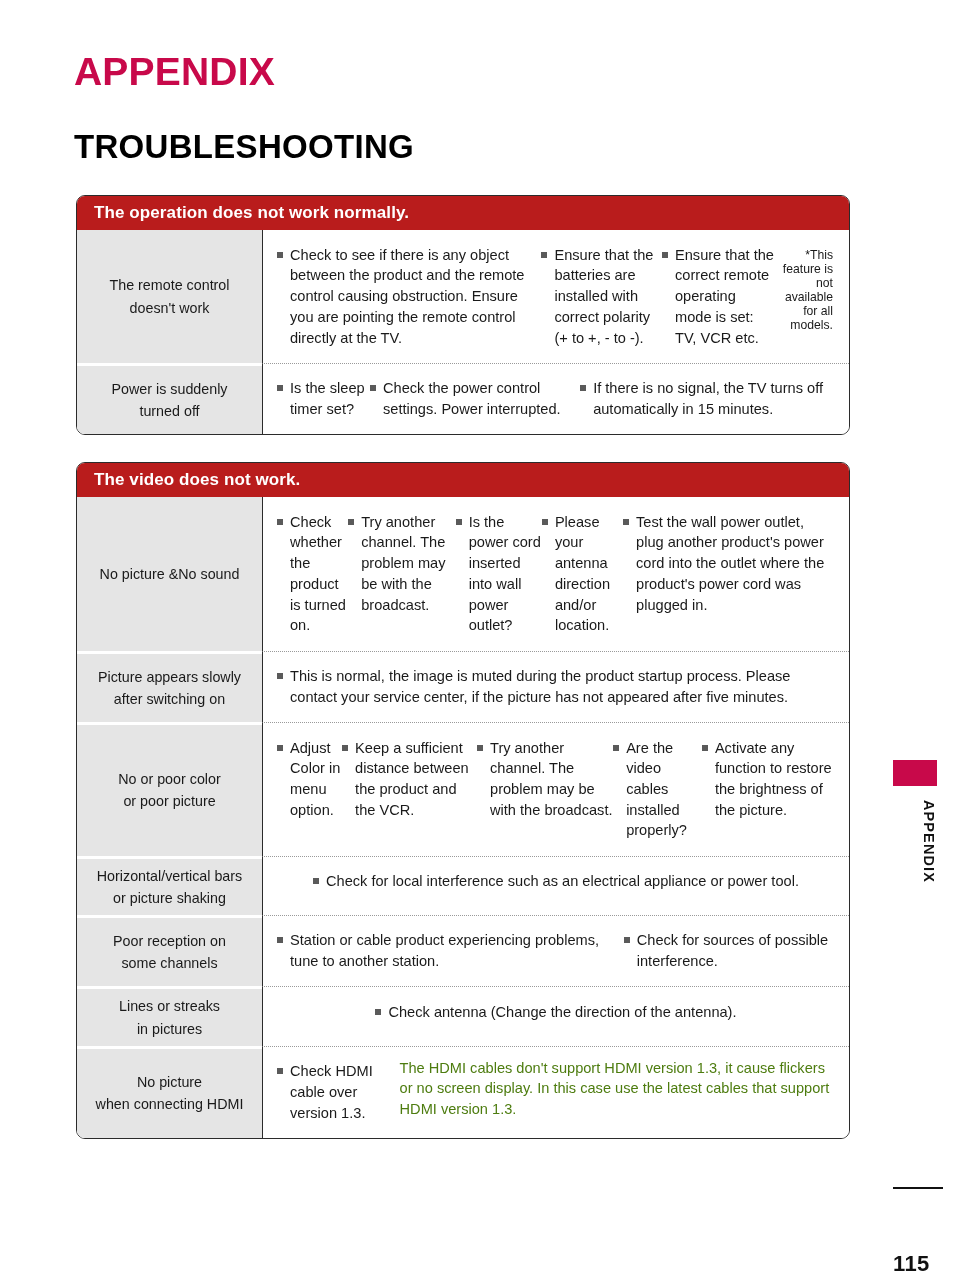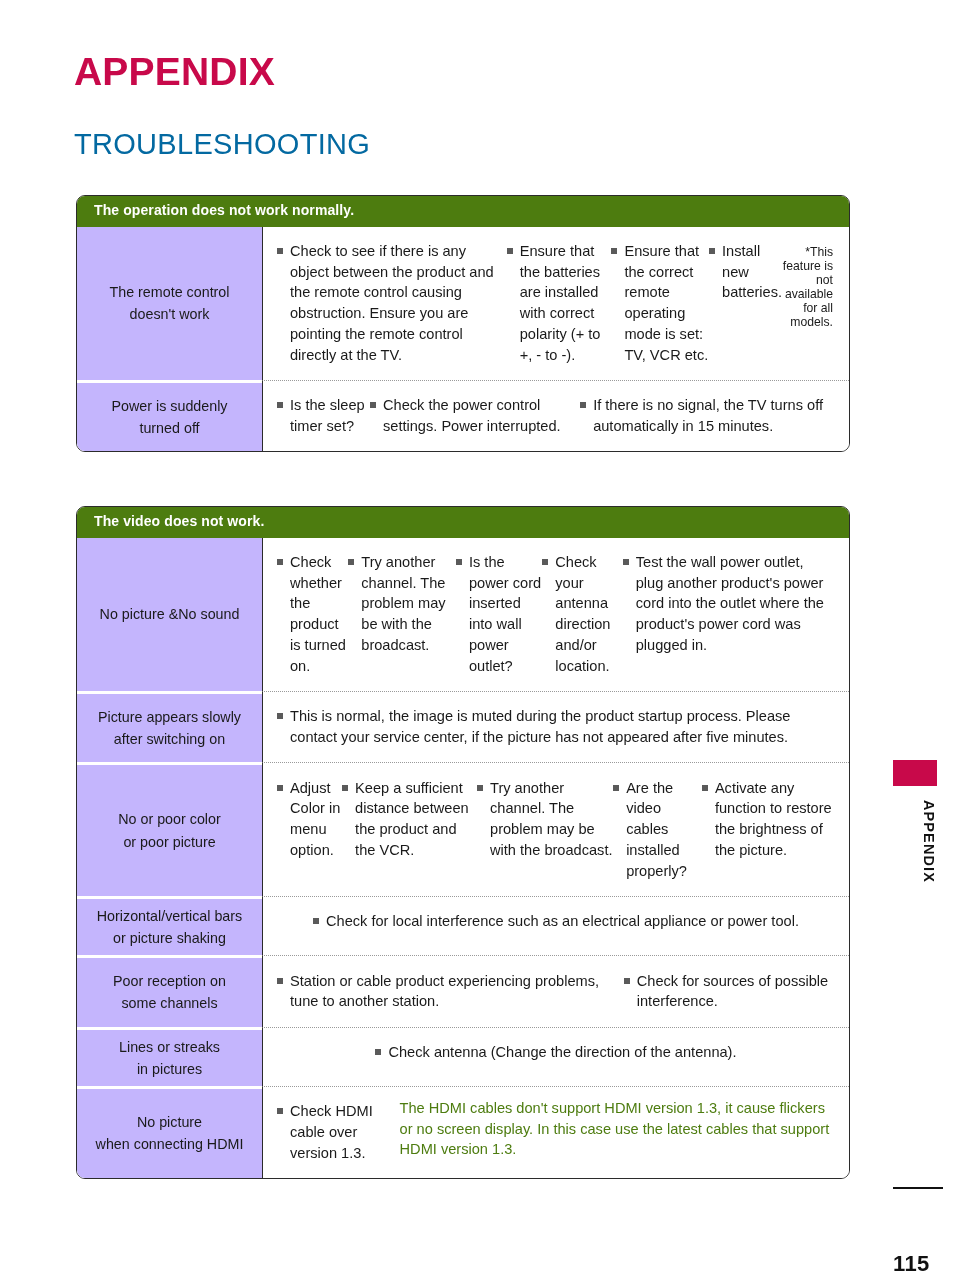--- a/index.html
+++ b/index.html
@@ -32,42 +32,42 @@
     font-weight: bold;
     letter-spacing: 0.2px;
     color: #c8094a;
     line-height: 1;
   }
 
   .section-title {
     position: absolute;
     left: 74px;
     top: 130px;
-    font-size: 29px;
-    font-weight: normal;
+    font-size: 33px;
+    font-weight: bold;
     letter-spacing: 0.3px;
-    color: #0369a1;
+    color: #000000;
     line-height: 1;
   }
 
   
   .tbl {
     position: absolute;
     left: 76px;
     width: 774px;
     border: 1.6px solid #2b2b2b;
     border-radius: 9px;
     background: #ffffff;
     overflow: hidden;
   }
 
   .tbl-header {
-    background: #4d7c0f;
+    background: #b91c1c;
     color: #ffffff;
-    font-size: 14px;
+    font-size: 17px;
     font-weight: bold;
     padding: 6px 0 7px 17px;
     letter-spacing: 0.1px;
     line-height: 1.25;
   }
 
   .tbl-body {
     display: block;
     background: #ffffff;
   }
@@ -76,21 +76,21 @@
     display: flex;
     align-items: stretch;
     position: relative;
   }
 
   .row + .row .cell-label { border-top: 3px solid #ffffff; align-items: center; }
 
   .cell-label {
     width: 185px;
     min-width: 185px;
-    background: #c4b5fd;
+    background: #e5e5e5;
     display: flex;
     flex-direction: column;
     justify-content: center;
     align-items: center;
     text-align: center;
     font-size: 14.3px;
     line-height: 1.55;
     color: #1a1a1a;
     padding: 6px 8px;
   }
@@ -210,24 +210,20 @@
               <span class="txt">Check to see if there is any object between the product and the remote control causing obstruction. Ensure you are pointing the remote control directly at the TV.</span>
             </div>
             <div class="bullet-line">
               <span class="sq"></span>
               <span class="txt">Ensure that the batteries are installed with correct polarity (+ to +, - to -).</span>
             </div>
             <div class="bullet-line">
               <span class="sq"></span>
               <span class="txt">Ensure that the correct remote operating mode is set: TV, VCR etc.</span>
             </div>
-            <div class="bullet-line">
-              <span class="sq"></span>
-              <span class="txt">Install new batteries.</span>
-            </div>
             <div class="footnote">*This feature is not available for all models.</div>
           </div>
         </div>
         <div class="row">
           <div class="cell-label">
             <div>Power is suddenly</div>
             <div>turned off</div>
           </div>
           <div class="cell-body">
             <div class="bullet-line">
@@ -240,21 +236,21 @@
             </div>
             <div class="bullet-line">
               <span class="sq"></span>
               <span class="txt">If there is no signal, the TV turns off automatically in 15 minutes.</span>
             </div>
           </div>
         </div>
       </div>
   </div>
 
-  <div class="tbl" id="table-1" style="top:462px;margin-top:44px;">
+  <div class="tbl" id="table-1" style="top:462px;">
     <div class="tbl-header">The video does not work.</div>
     <div class="tbl-body">
         <div class="row">
           <div class="cell-label">
             <div>No picture &amp;No sound</div>
           </div>
           <div class="cell-body">
             <div class="bullet-line">
               <span class="sq"></span>
               <span class="txt">Check whether the product is turned on.</span>
@@ -262,21 +258,21 @@
             <div class="bullet-line">
               <span class="sq"></span>
               <span class="txt">Try another channel. The problem may be with the broadcast.</span>
             </div>
             <div class="bullet-line">
               <span class="sq"></span>
               <span class="txt">Is the power cord inserted into wall power outlet?</span>
             </div>
             <div class="bullet-line">
               <span class="sq"></span>
-              <span class="txt">Check your antenna direction and/or location.</span>
+              <span class="txt">Please your antenna direction and/or location.</span>
             </div>
             <div class="bullet-line">
               <span class="sq"></span>
               <span class="txt">Test the wall power outlet, plug another product's power cord into the outlet where the product's power cord was plugged in.</span>
             </div>
           </div>
         </div>
         <div class="row">
           <div class="cell-label">
             <div>Picture appears slowly</div>

